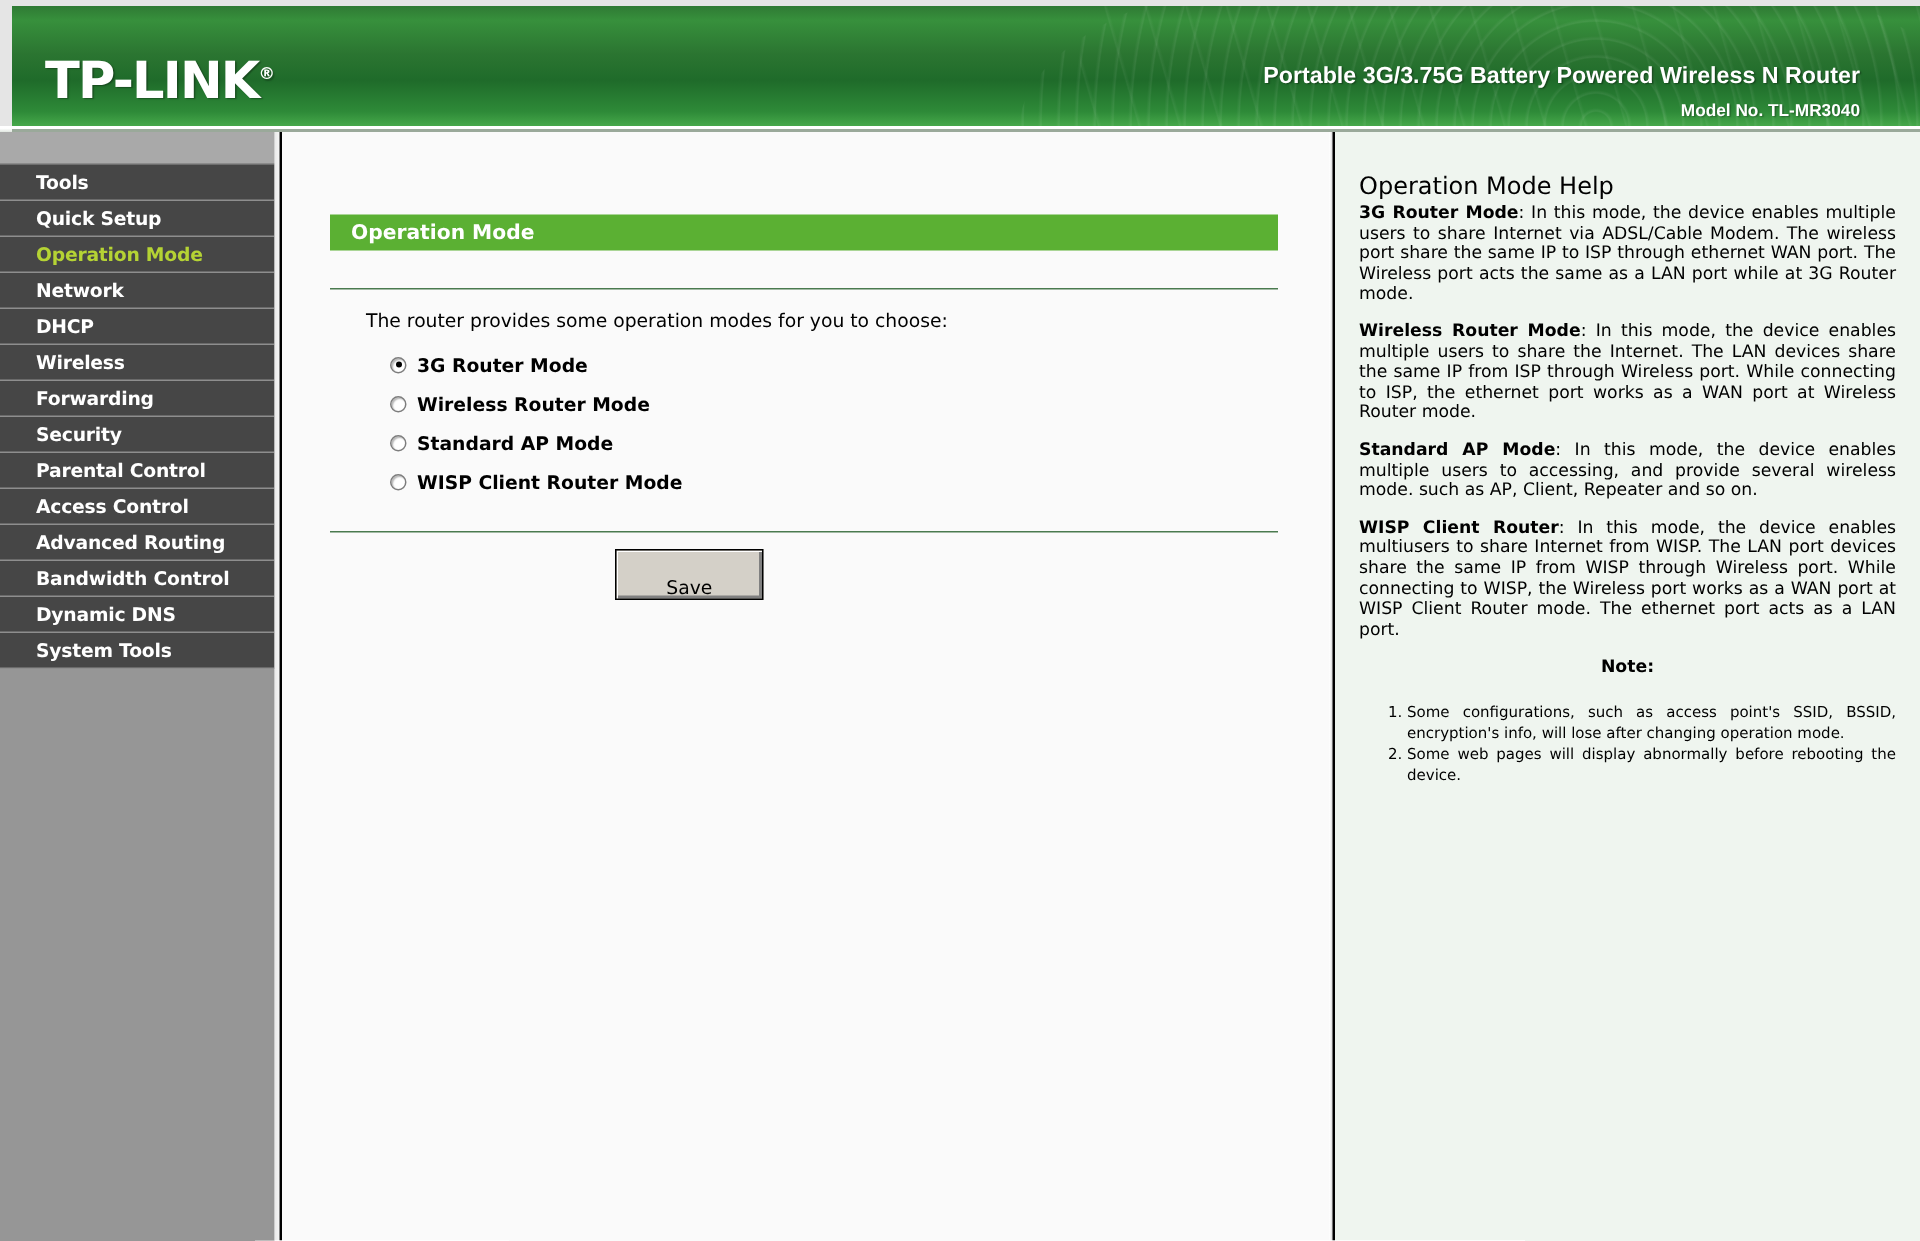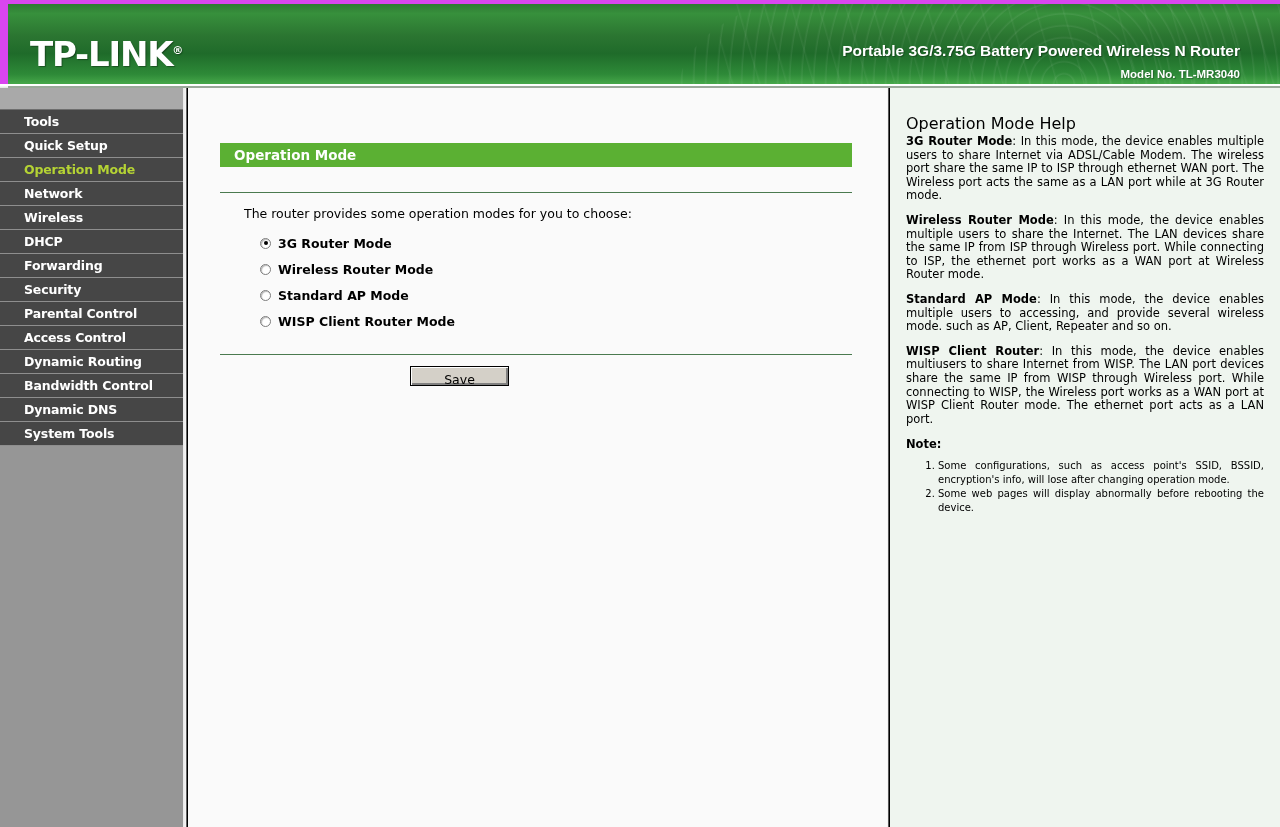--- a/index.html
+++ b/index.html
@@ -13,21 +13,21 @@
     font-family: "Liberation Sans", sans-serif;
     overflow: hidden;
     position: relative;
   }
 
   
   .header {
     position: relative;
     width: 1280px;
     height: 88px;
-    background: #d946ef;
+    background: #e5e5e5;
     box-sizing: border-box;
   }
   .header-inner {
     position: absolute;
     left: 8px;
     top: 4px;
     right: 0px;
     height: 80px;
     background:
       linear-gradient(to bottom,
@@ -289,21 +289,21 @@
     height: 20px;
     background: #d4d0c8;
     border: 1px solid #000000;
     border-right-color: #000000;
     border-bottom-color: #000000;
     box-shadow: inset 1px 1px 0 #ffffff, inset -2px -2px 0 #808080;
     font-size: 12.5px;
     color: #000000;
     font-family: "DejaVu Sans", sans-serif;
     cursor: pointer;
-    padding: 4px;
+    padding: 16px;
     line-height: 18px;
   }
 
   
   .help {
     position: absolute;
     left: 890px;
     top: 0;
     width: 390px;
     height: 739px;
@@ -325,22 +325,23 @@
     color: #000000;
     text-align: justify;
     margin-bottom: 11px;
     font-family: "DejaVu Sans", sans-serif;
   }
   .help-para b { font-weight: bold; }
   .help-note-label {
     font-size: 11.5px;
     font-weight: bold;
     color: #000000;
-    margin-bottom: 8px;
-    font-family: "DejaVu Sans", sans-serif;
+    margin-bottom: 18px;
+    font-family: "DejaVu Sans", sans-serif;
+    text-align: center;
   }
   .help-notes {
     margin: 0;
     padding-left: 32px;
     font-size: 10px;
     line-height: 13.6px;
     color: #000000;
     font-family: "DejaVu Sans", sans-serif;
   }
   .help-notes li {
@@ -363,27 +364,27 @@
 
 <div class="page">
 
   <nav class="sidebar">
     <div class="sidebar-top-gap"></div>
     <div id="menu-container">
         <div class="menu-item">Tools</div>
         <div class="menu-item">Quick Setup</div>
         <div class="menu-item active">Operation Mode</div>
         <div class="menu-item">Network</div>
+        <div class="menu-item">DHCP</div>
         <div class="menu-item">Wireless</div>
-        <div class="menu-item">DHCP</div>
         <div class="menu-item">Forwarding</div>
         <div class="menu-item">Security</div>
         <div class="menu-item">Parental Control</div>
         <div class="menu-item">Access Control</div>
-        <div class="menu-item">Dynamic Routing</div>
+        <div class="menu-item">Advanced Routing</div>
         <div class="menu-item">Bandwidth Control</div>
         <div class="menu-item">Dynamic DNS</div>
         <div class="menu-item">System Tools</div>
       </div>
     <div class="sidebar-fill"></div>
   </nav>
   <div class="sidebar-edge"></div>
 
   <main class="main">
     <div class="section-bar">Operation Mode</div>

